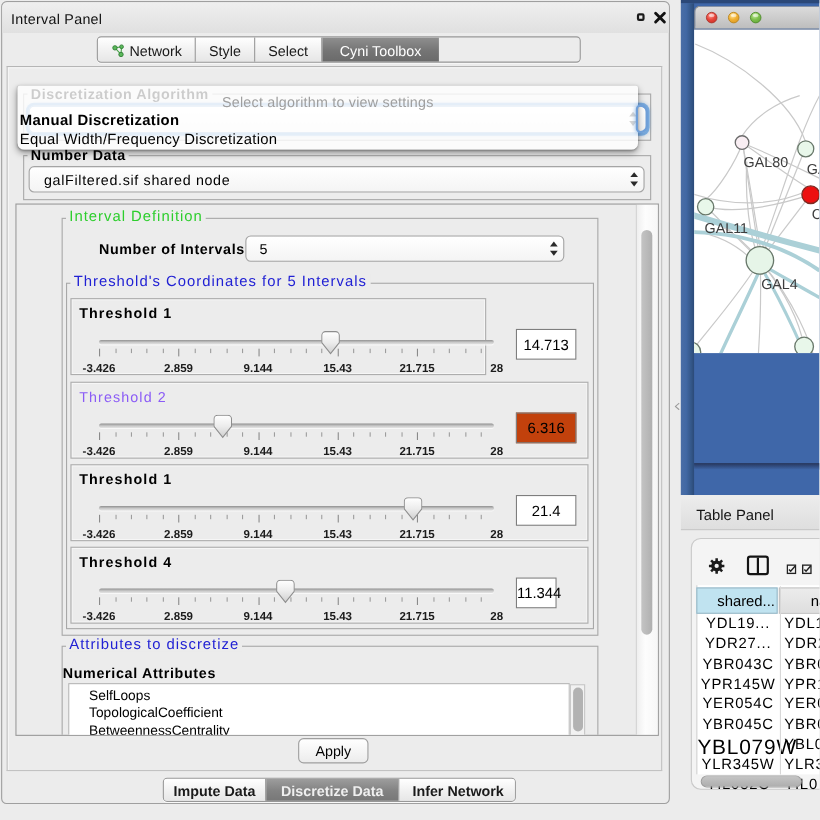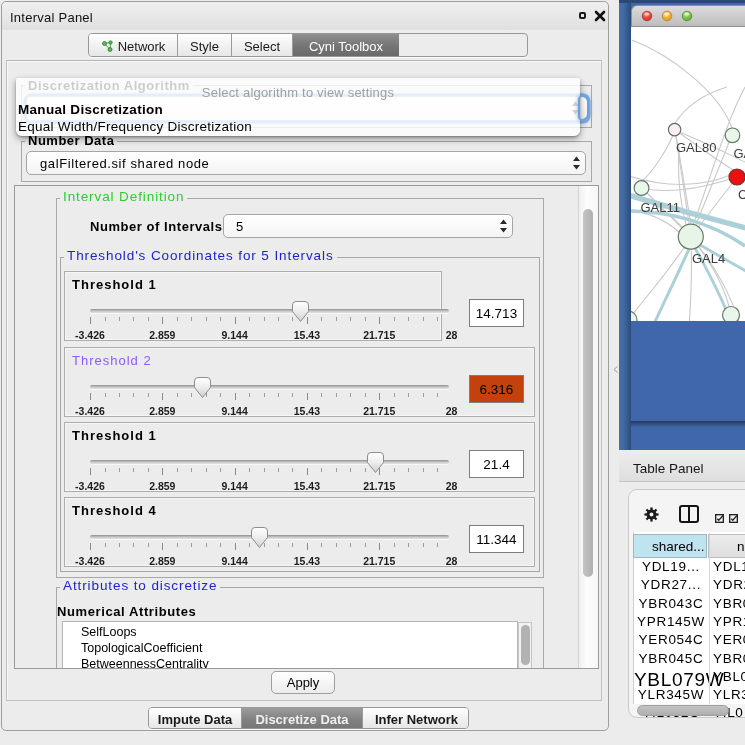--- a/index.html
+++ b/index.html
@@ -239,21 +239,21 @@
 <svg style="position:absolute;left:186.4px;top:29px" width="17" height="22" viewBox="0 0 17 22">
 <defs>
                 <linearGradient id="thg494" x1="0" y1="0" x2="0" y2="1">
                   <stop offset="0" stop-color="#ffffff"></stop>
                   <stop offset="0.5" stop-color="#ececec"></stop>
                   <stop offset="1" stop-color="#cfcfcf"></stop>
                 </linearGradient>
               </defs>
 <path d="M4,0.5 h9 a3.5,3.5 0 0 1 3.5,3.5 v6.5 L8.5,20.5 L0.5,10.5 V4 A3.5,3.5 0 0 1 4,0.5 Z" fill="url(#thg494)" stroke="#8d8d8d" stroke-width="1"></path>
             </svg>
-<div style="position:absolute;left:404px;top:27px;width:55px;height:28px;background:#fff;border:1px solid #7e7e7e;font-size:13.5px;color:#000;text-align:center;line-height:28px">11.344</div>
+<div style="position:absolute;left:404px;top:27px;width:37px;height:28px;background:#fff;border:1px solid #7e7e7e;font-size:13.5px;color:#000;text-align:center;line-height:28px">11.344</div>
 </div>
         </div>
 
       <div class="abs" style="left:41px;top:401px;width:488px;height:120px;border:1px solid #a8a8a8"></div>
       <div class="gt" style="left:45px;top:393px;color:#2121d4;font-size:13.5px;letter-spacing:0.9px">Attributes to discretize</div>
       <div class="abs" style="left:42px;top:418px;font-size:13px;font-weight:bold;letter-spacing:0.6px">Numerical Attributes</div>
       <div class="abs" style="left:47px;top:435px;width:456px;height:60px;background:#fff;border:1px solid #b5b5b5"></div>
       <div class="abs" style="left:66px;top:439px;font-size:12.5px">SelfLoops</div>
       <div class="abs" style="left:66px;top:455px;font-size:12.5px">TopologicalCoefficient</div>
       <div class="abs" style="left:66px;top:471px;font-size:12.5px">BetweennessCentrality</div>

